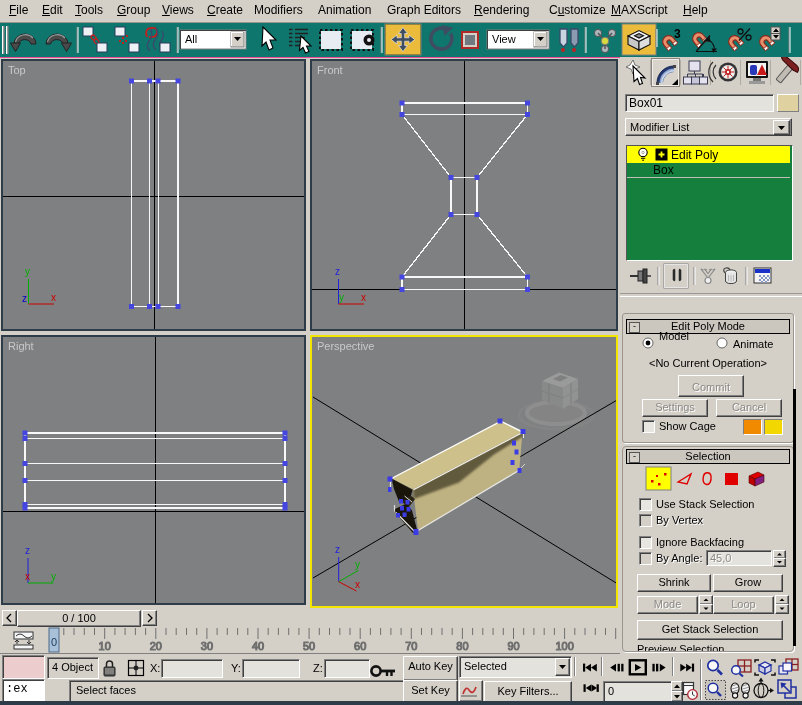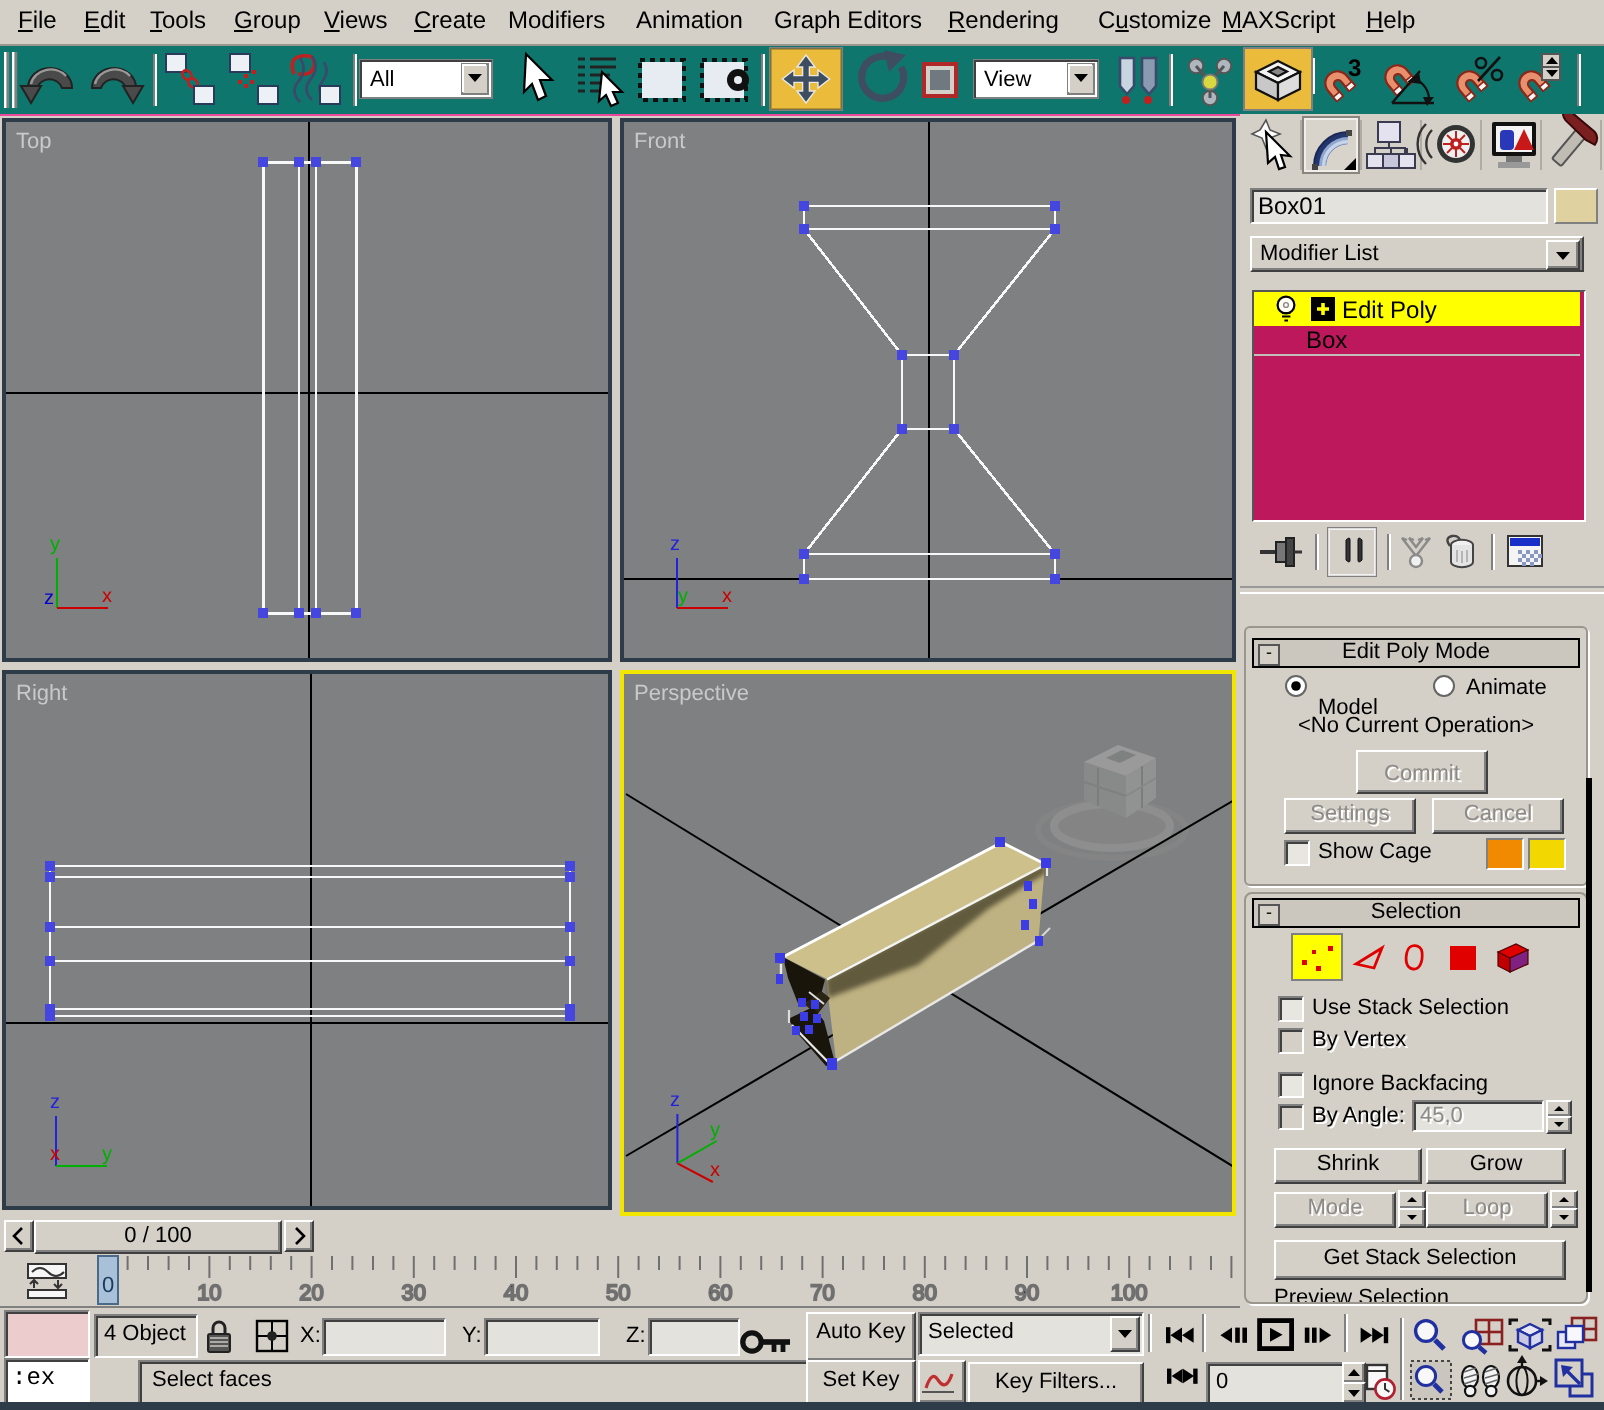--- a/index.html
+++ b/index.html
@@ -444,21 +444,21 @@
 
 <div class="abs raised" style="left:5px;top:61px;width:165px;height:16px;">
 <div style="font-size:11px;padding:2px 0 0 4px;">Modifier List</div>
 <div class="abs raised" style="right:1px;top:1px;width:15px;height:13px;">
           <svg width="15" height="13" style="display:block">
             <polygon points="4,5 11,5 7.5,9" fill="#000"></polygon>
           </svg>
         </div>
 </div>
 
-<div class="abs" style="left:6px;top:88px;width:165px;height:114px;background:#be185d;border-top:1px solid #555;border-left:1px solid #555;border-right:1px solid #fff;border-bottom:1px solid #fff;">
+<div class="abs" style="left:6px;top:88px;width:165px;height:114px;background:#15803d;border-top:1px solid #555;border-left:1px solid #555;border-right:1px solid #fff;border-bottom:1px solid #fff;">
 <div class="abs" style="left:0;top:0;width:163px;height:17px;background:#FFFF00;">
 <svg width="163" height="17" style="position:absolute;left:0;top:0">
 <circle cx="16" cy="6.5" r="4.2" fill="#FFFDF2" stroke="#000" stroke-width="1.1"></circle>
 <path d="M14,10.5 h4.2 M14,12.3 h4.2 M15.2,14.2 h1.8" stroke="#000" stroke-width="1"></path>
 <circle cx="16" cy="6.5" r="1.2" fill="none" stroke="#888" stroke-width="0.7"></circle>
 <rect x="28.5" y="2.5" width="12" height="12" fill="#000"></rect>
 <path d="M31.5,8.5 h6 M34.5,5.5 v6" stroke="#FFFF00" stroke-width="1.8"></path>
 </svg>
 <div style="position:absolute;left:44px;top:2px;font-size:12px;">Edit Poly</div>
 </div>
@@ -521,21 +521,21 @@
 
 <div class="abs" style="left:2px;top:256px;width:170px;height:128px;border:1px solid #9a968e;border-radius:3px;box-shadow:1px 1px 0 #fff;">
 <div class="abs" style="left:3px;top:5px;width:162px;height:13px;background:#CBC7BF;border:1px solid #000;font-size:11px;text-align:center;">Edit Poly Mode
 <div class="abs" style="left:2px;top:2px;width:9px;height:9px;background:#D4D0C8;border:1px solid #555;font-size:9px;line-height:7px;font-weight:normal;">-</div>
 </div>
 <svg width="170" height="40" style="position:absolute;left:0;top:21px;display:block">
 <circle cx="25" cy="8" r="5" fill="#fff" stroke="#666"></circle>
           <circle cx="25" cy="8" r="2.4" fill="#000"></circle>
 <circle cx="99" cy="8" r="5" fill="#fff" stroke="#666"></circle>
 </svg>
-<div class="lbl" style="left:36px;top:34px;">Model</div>
+<div class="lbl" style="left:36px;top:16px;">Model</div>
 <div class="lbl" style="left:110px;top:24px;">Animate</div>
 <div class="lbl" style="left:0;top:43px;width:170px;text-align:center;">&lt;No Current Operation&gt;</div>
 <div class="abs raised btntext distext" style="left:55px;top:61px;width:64px;height:15px;padding-top:5px;">Commit</div>
 <div class="abs raised btntext distext" style="left:19px;top:85px;width:64px;height:15px;padding-top:1px;">Settings</div>
 <div class="abs raised btntext distext" style="left:93px;top:85px;width:64px;height:15px;padding-top:1px;">Cancel</div>
 <div class="chk" style="left:19px;top:106px;"></div>
 <div class="lbl" style="left:36px;top:106px;">Show Cage</div>
 <div class="abs" style="left:120px;top:105px;width:17px;height:14px;background:#F28A00;border:1px solid #808080;border-bottom-color:#fff;border-right-color:#fff;"></div>
 <div class="abs" style="left:141px;top:105px;width:17px;height:14px;background:#F2D800;border:1px solid #808080;border-bottom-color:#fff;border-right-color:#fff;"></div>
 </div>

